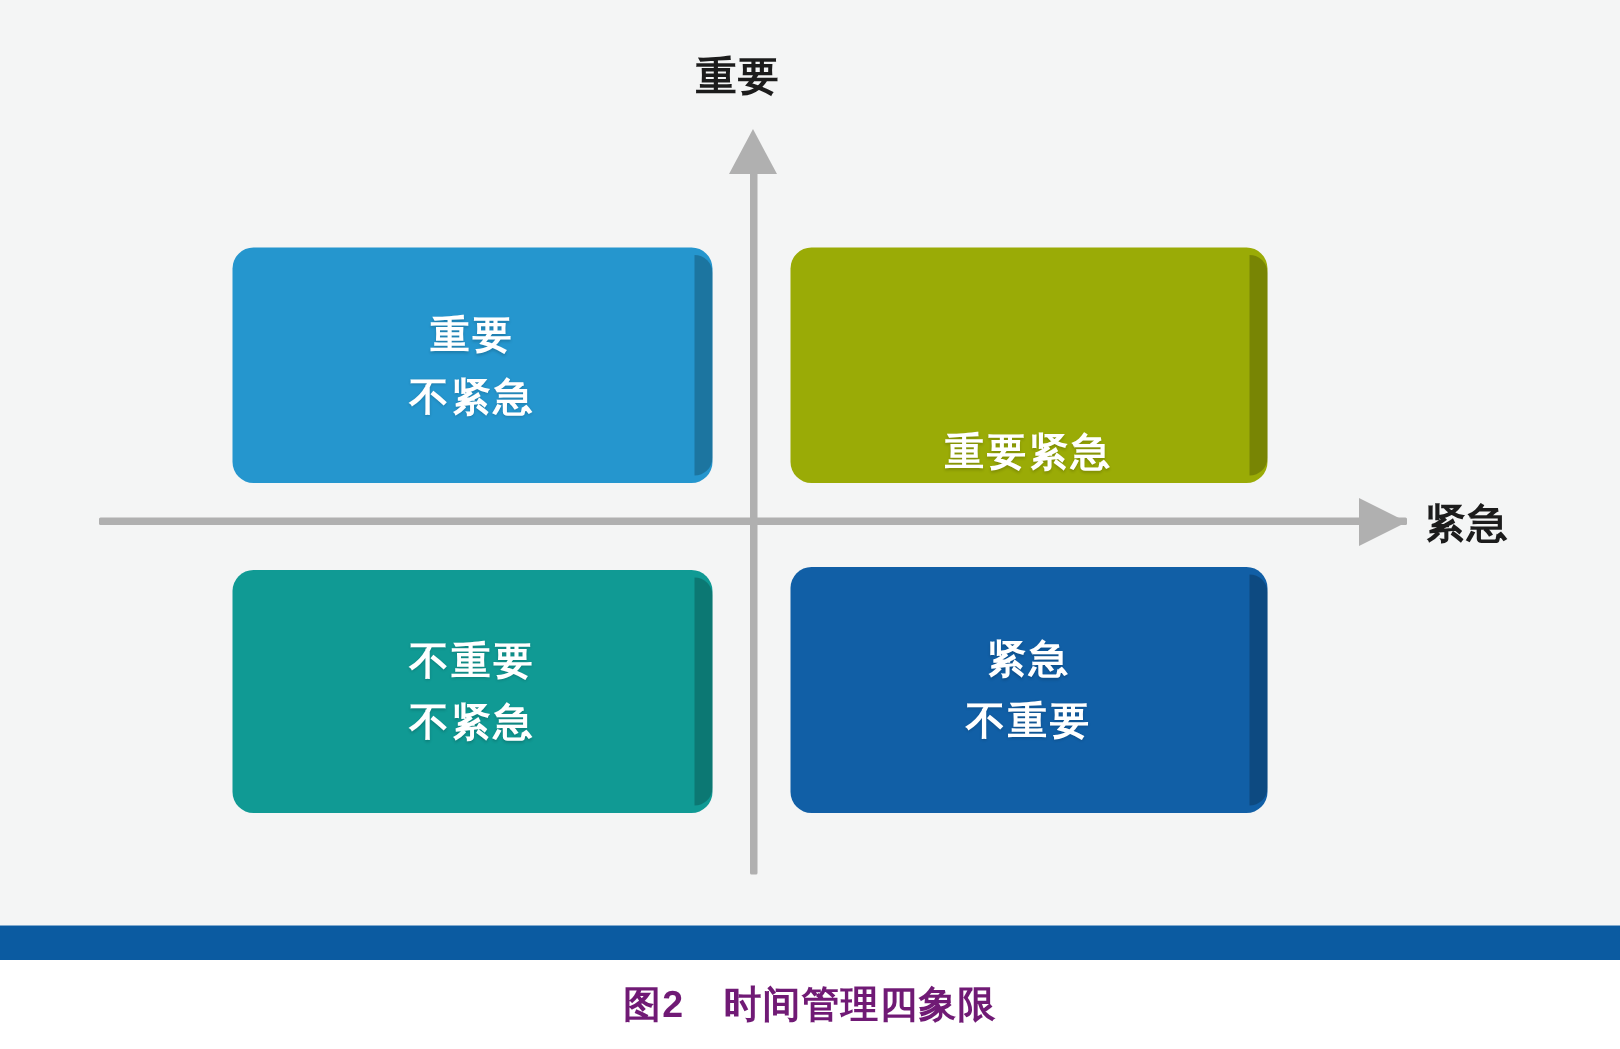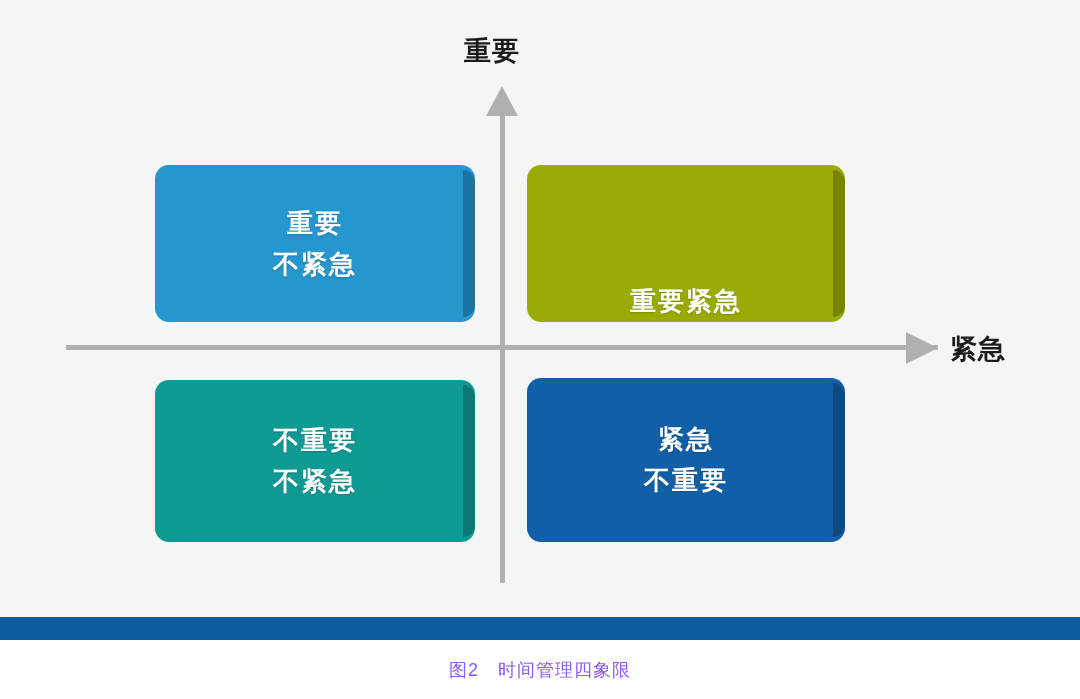--- a/index.html
+++ b/index.html
@@ -163,24 +163,25 @@
     left: 0;
     top: 640px;
     width: 1080px;
     height: 59px;
     background: #ffffff;
     display: flex;
     align-items: center;
     justify-content: center;
   }
   .caption {
-    font-size: 18px;
-    color: #8b5cf6;
+    font-size: 25px;
+    color: #701a75;
     letter-spacing: 1px;
     white-space: pre;
+    font-weight: bold;
   }
 </style>
 </head>
 <body>
 
 <div id="page">
 
   <div class="canvas" style="background-color: rgb(244, 245, 245);">
 
     <div class="axis-h-line" style="background-color: rgb(176, 176, 176);"></div>

